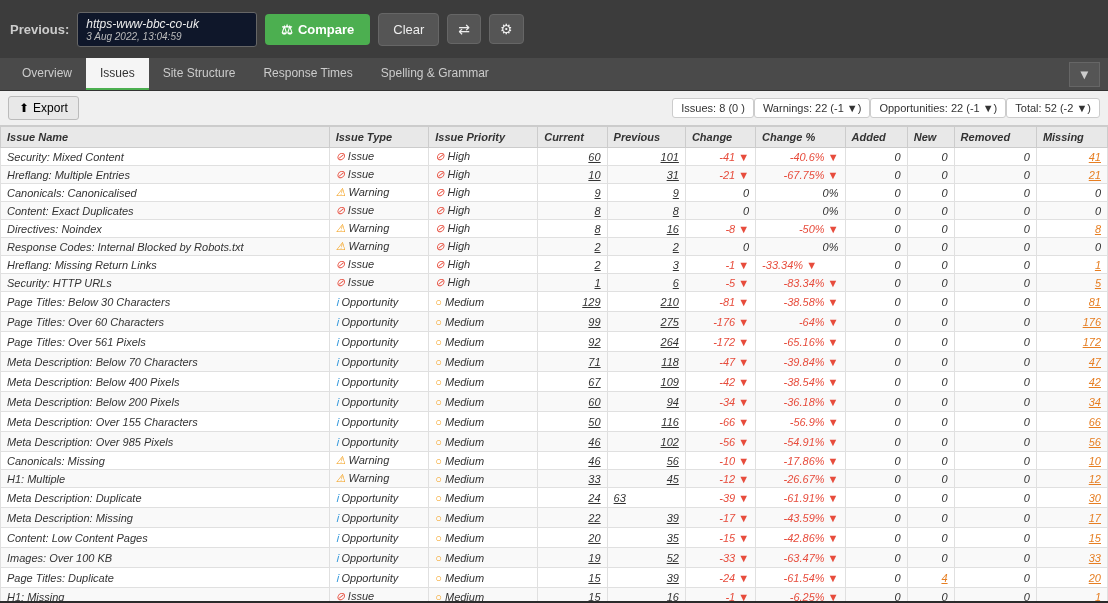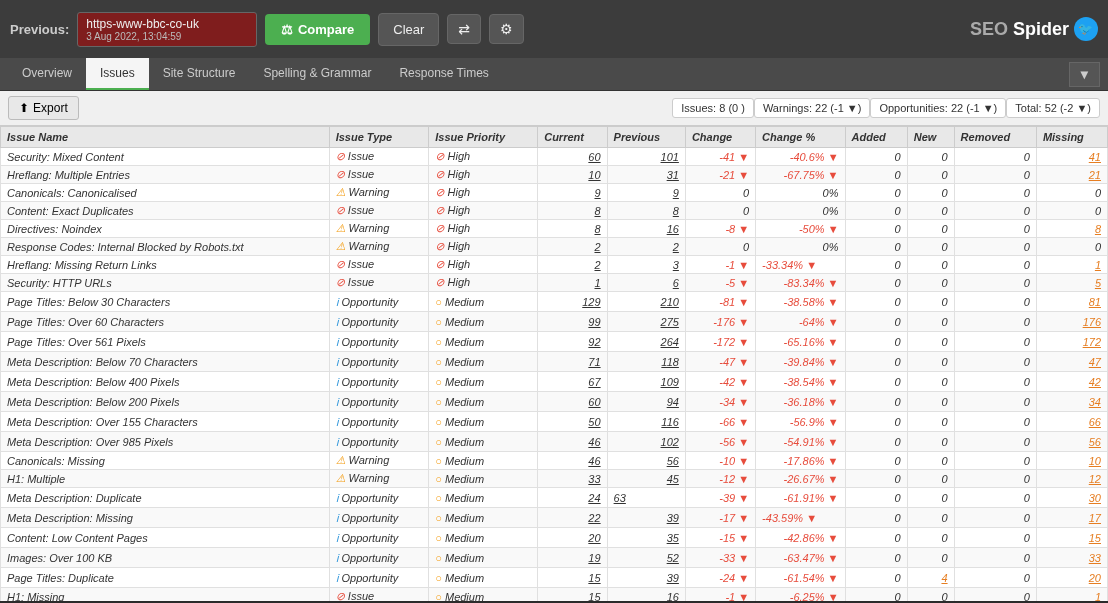--- a/index.html
+++ b/index.html
@@ -9,27 +9,28 @@
     .top-bar {
       background: #3c3c3c;
       display: flex;
       align-items: center;
       padding: 6px 10px;
       gap: 8px;
       height: 58px;
     }
     .prev-label { color: #ccc; font-size: 13px; font-weight: bold; }
     .url-box {
-      background: #7f1d1d;
+      background: #0f172a;
       border: 1px solid #666;
       border-radius: 3px;
       padding: 4px 8px;
       color: #eee;
       font-size: 11px;
       min-width: 180px;
+      font-style: italic;
     }
     .url-box .url-text { font-size: 12px; }
     .url-box .date-text { font-size: 10px; color: #bbb; }
     .compare-btn {
       background: #4caf50;
       color: white;
       border: none;
       border-radius: 4px;
       padding: 8px 16px;
       font-size: 13px;
@@ -204,33 +205,28 @@
     <div class="url-text">https-www-bbc-co-uk</div>
     <div class="date-text">3 Aug 2022, 13:04:59</div>
   </div>
   <button class="compare-btn">
     <span>⚖</span>
     <span>Compare</span>
   </button>
   <button class="clear-btn">Clear</button>
   <button class="swap-btn">⇄</button>
   <button class="gear-btn">⚙</button>
-  <div class="seo-spider-logo">
-    <span class="seo-text">SEO</span>
-    <span class="spider-text">Spider</span>
-    <div class="twitter-icon">🐦</div>
-  </div>
 </div>
 
 <div class="tab-bar">
   <div class="tab">Overview</div>
   <div class="tab active">Issues</div>
   <div class="tab">Site Structure</div>
+  <div class="tab">Response Times</div>
   <div class="tab">Spelling &amp; Grammar</div>
-  <div class="tab">Response Times</div>
   <button class="tab-dropdown">▼</button>
 </div>
 
 <div class="toolbar">
   <button class="export-btn">
     <span>⬆</span>
     <span>Export</span>
   </button>
   <div class="stats-bar">
     <div class="stat-pill">
@@ -513,21 +509,21 @@
     <td style="text-align:right">0</td>
     <td style="text-align:right"><span class="missing-link">30</span></td>
   </tr>
         <tr>
     <td>Meta Description: Missing</td>
     <td><span class="icon-opportunity type-opportunity"></span><span>Opportunity</span></td>
     <td><span class="icon-medium-o priority-medium"></span><span>Medium</span></td>
     <td style="text-align:right"><span class="underline">22</span></td>
     <td style="text-align:right"><span class="underline">39</span></td>
     <td style="text-align:right"><span class="change-neg">-17 ▼</span></td>
-    <td style="text-align:left"><span class="change-neg">-43.59% ▼</span></td>
+    <td style="text-align:right"><span class="change-neg">-43.59% ▼</span></td>
     <td style="text-align:right">0</td>
     <td style="text-align:right">0</td>
     <td style="text-align:right">0</td>
     <td style="text-align:right"><span class="missing-link">17</span></td>
   </tr>
         <tr>
     <td>Content: Low Content Pages</td>
     <td><span class="icon-opportunity type-opportunity"></span><span>Opportunity</span></td>
     <td><span class="icon-medium-o priority-medium"></span><span>Medium</span></td>
     <td style="text-align:right"><span class="underline">20</span></td>

